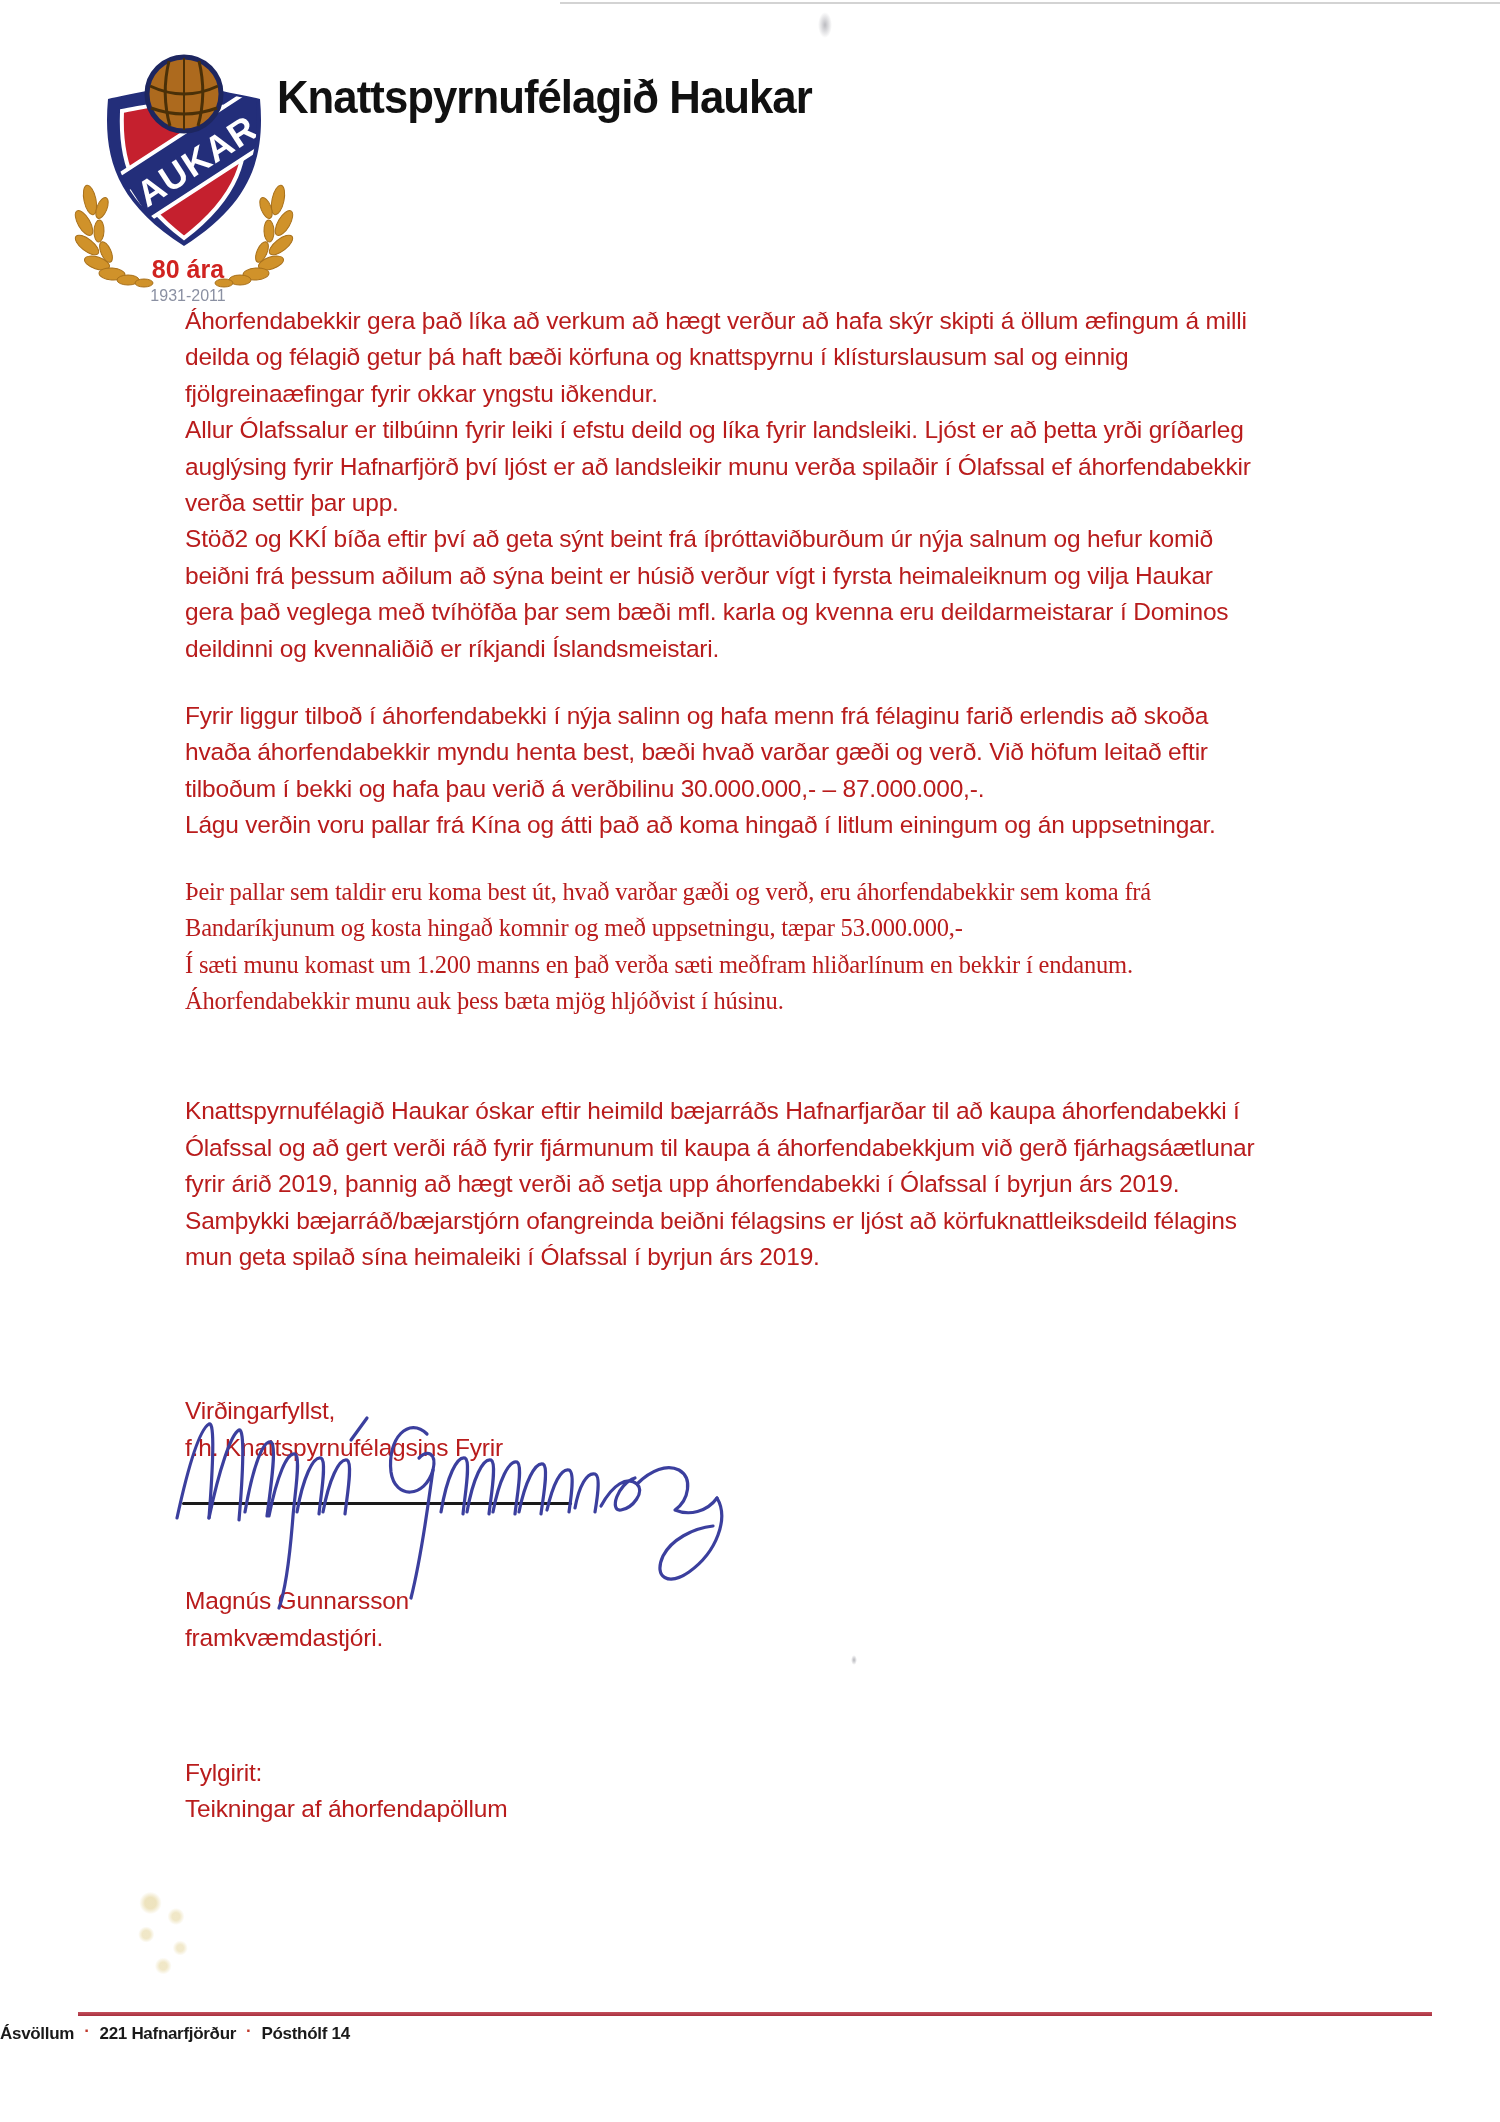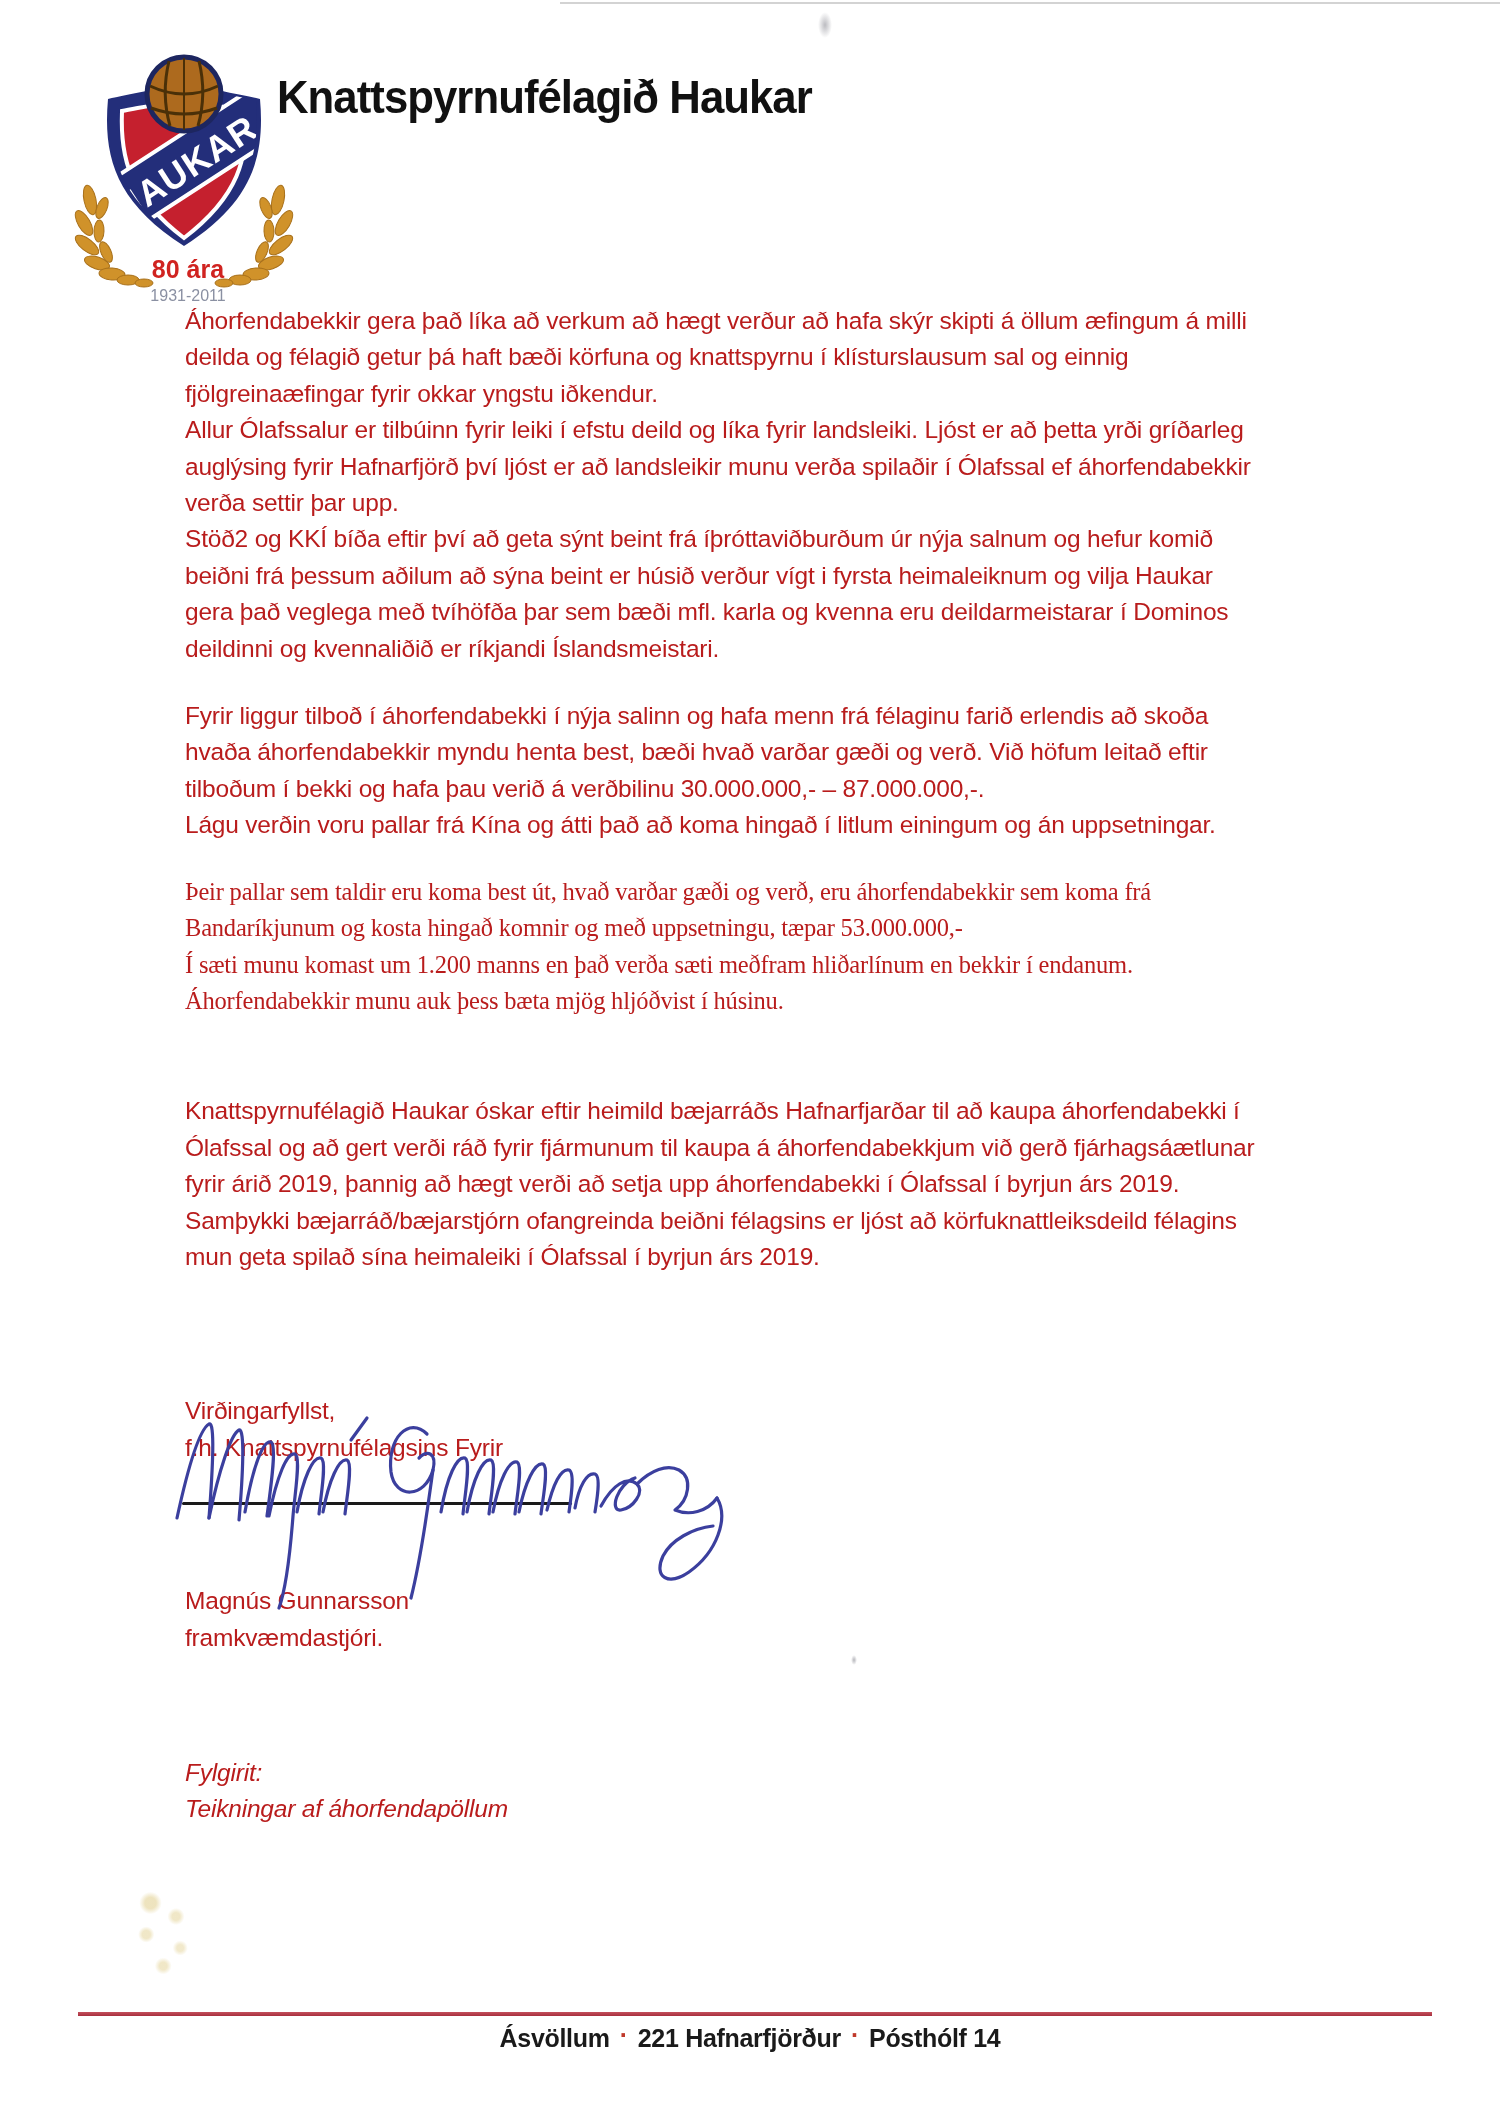--- a/index.html
+++ b/index.html
@@ -24,35 +24,35 @@
   .letter-body{
     position:absolute;left:185px;top:303px;width:1180px;
     font-size:24.5px;line-height:36.4px;letter-spacing:-.2px;color:#b91c1c;
   }
   .para{white-space:pre;}
   .gap-sm{margin-top:31px;}
   .gap-xs{margin-top:30px;font-family:Liberation Serif, serif;}
   .gap-lg{margin-top:74px;}
   .gap-xl{margin-top:118px;}
   .signer-block{margin-top:117px;}
-  .attachment-block{margin-top:99px;font-style:italic;}
+  .attachment-block{margin-top:99px;}
   
   .sig-underline{
     position:absolute;left:182px;top:1502px;width:390px;height:3px;
     background:#1a1a1a;border-radius:2px;
   }
   .signature-svg{position:absolute;left:165px;top:1400px;pointer-events:none;}
   
   .footer-rule{
     position:absolute;left:78px;top:2012px;width:1354px;height:4px;
     background:linear-gradient(#c4505c,#a72f3e);
   }
   .footer-text{
     position:absolute;left:0;top:2024px;width:1500px;
-    text-align:center;font-size:25px;font-weight:700;color:#1a1a1a;
+    text-align:left;font-size:17px;font-weight:700;color:#1a1a1a;
     letter-spacing:-.3px;
   }
   .footer-dot{color:#c0392b;font-weight:700;padding:0 10px;position:relative;top:-3px;}
   
   .scan-topline{position:absolute;left:560px;top:2px;width:940px;height:2px;background:#bcbcbc;opacity:.65;}
   .scan-speck-a{position:absolute;left:818px;top:12px;width:14px;height:26px;
     background:radial-gradient(rgba(120,120,130,.5),rgba(120,120,130,0) 70%);}
   .scan-speck-b{position:absolute;left:851px;top:1655px;width:6px;height:10px;
     background:radial-gradient(rgba(120,120,130,.55),rgba(120,120,130,0) 70%);border-radius:50%;}
   .scan-stain{position:absolute;left:125px;top:1885px;width:85px;height:90px;

